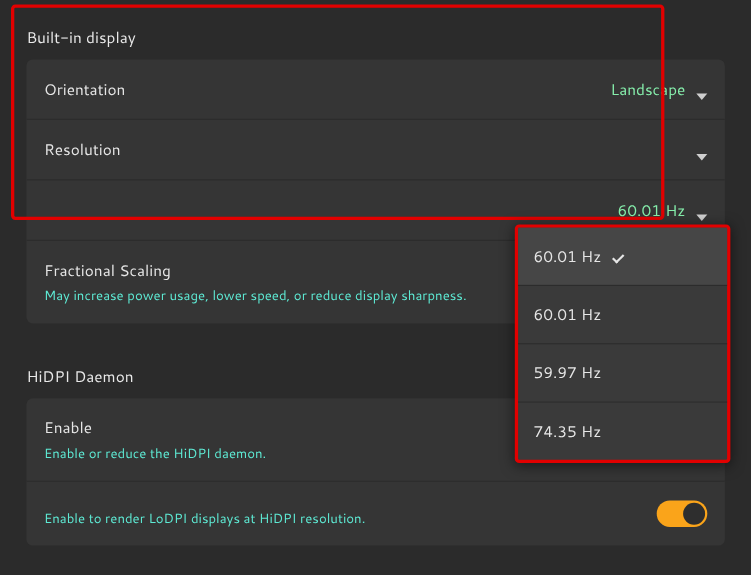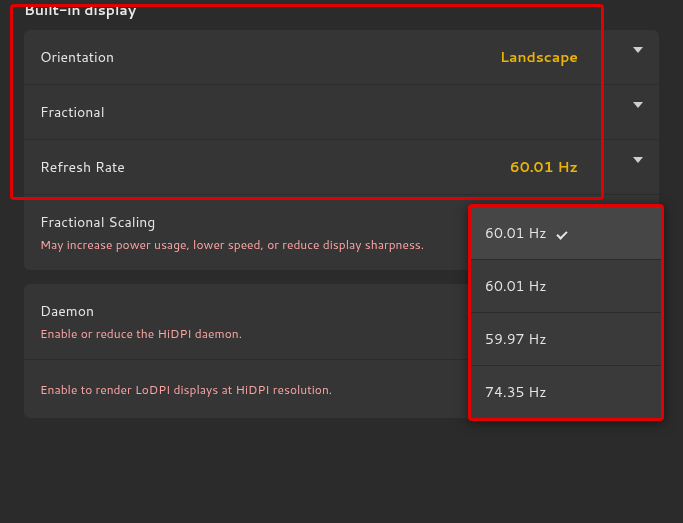--- a/index.html
+++ b/index.html
@@ -10,53 +10,51 @@
     font-size: 14px;
     color: #e6e6e6;
     overflow: hidden;
     position: relative;
   }
   .content {
     padding: 0 14px 0 14px;
   }
   .section-title {
     font-size: 14px;
-    font-weight: 700;
+    font-weight: 400;
     color: #e9e9e9;
-    padding: 0 10px 10px 10px;
+    padding: 24px 10px 10px 10px;
   }
   .panel {
     background: #353535;
     border-radius: 6px;
     overflow: hidden;
     margin: 0 10px 14px 10px;
   }
   .row {
     display: flex;
-    align-items: flex-start;
+    align-items: flex-end;
     padding: 17px 16px;
     border-top: 1px solid #2c2c2c;
-    gap: 45px;
   }
   .row:first-child { border-top: none; }
   .row .label {
     flex: 0 0 auto;
     color: #e6e6e6;
   }
   .row .sub {
     font-size: 12px;
-    color: #fca5a5;
+    color: #5eead4;
     margin-top: 4px;
   }
   .row .left { display:flex; flex-direction:column; }
   .row .spacer { flex: 1 1 auto; }
   .row .value {
-    color: #eab308;
+    color: #86efac;
     margin-right: 10px;
-    font-weight: bold;
   }
   .chevron {
     width: 0; height: 0;
     border-left: 5px solid transparent;
     border-right: 5px solid transparent;
     border-top: 6px solid #cfcfcf;
   }
   .toggle {
     width: 46px; height: 24px;
     background: #faa41a;
@@ -121,48 +119,48 @@
   <div class="panel">
 
     <div class="row">
       <span class="label">Orientation</span>
       <span class="spacer"></span>
       <span class="value">Landscape</span>
       <span class="chevron"></span>
     </div>
 
     <div class="row">
-      <span class="label">Fractional</span>
+      <span class="label">Resolution</span>
       <span class="spacer"></span>
       <span class="chevron"></span>
     </div>
 
     <div class="row">
-      <span class="label">Refresh Rate</span>
       <span class="spacer"></span>
       <span class="value">60.01 Hz</span>
       <span class="chevron"></span>
     </div>
 
 
     <div class="row">
       <div class="left">
         <span class="label">Fractional Scaling</span>
         <span class="sub">May increase power usage, lower speed, or reduce display sharpness.</span>
       </div>
       <span class="spacer"></span>
     </div>
   </div>
 
+  <div class="section-title">HiDPI Daemon</div>
 
   <div class="panel">
 
     <div class="row">
       <div class="left">
-        <span class="label">Daemon</span>
+        <span class="label">Enable</span>
         <span class="sub">Enable or reduce the HiDPI daemon.</span>
       </div>
       <span class="spacer"></span>
     </div>
 
     <div class="row">
       <div class="left">
         <span class="sub">Enable to render LoDPI displays at HiDPI resolution.</span>
       </div>
       <span class="spacer"></span>

